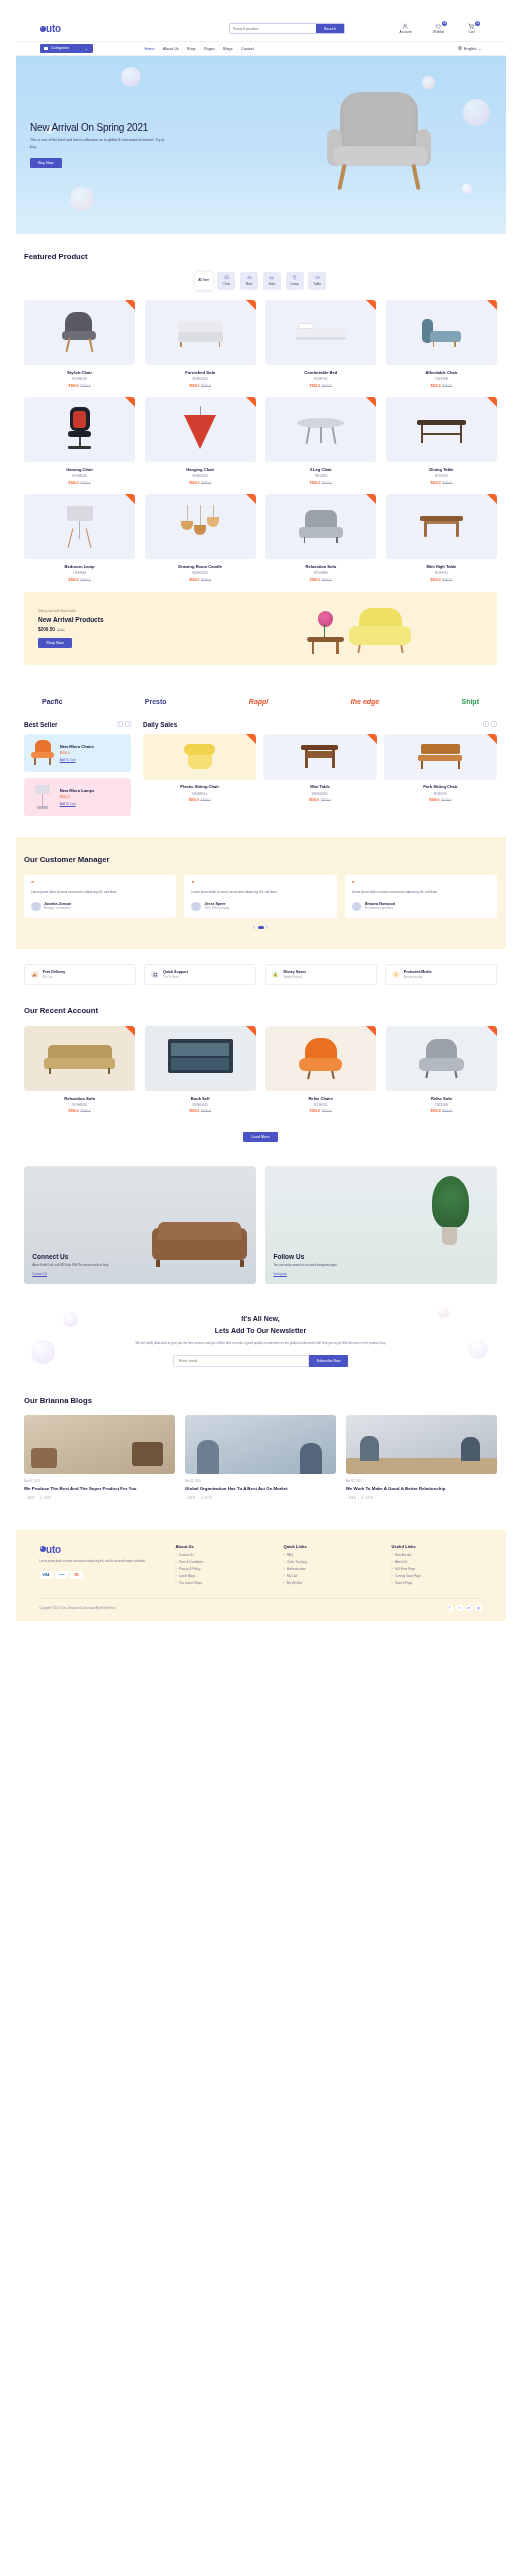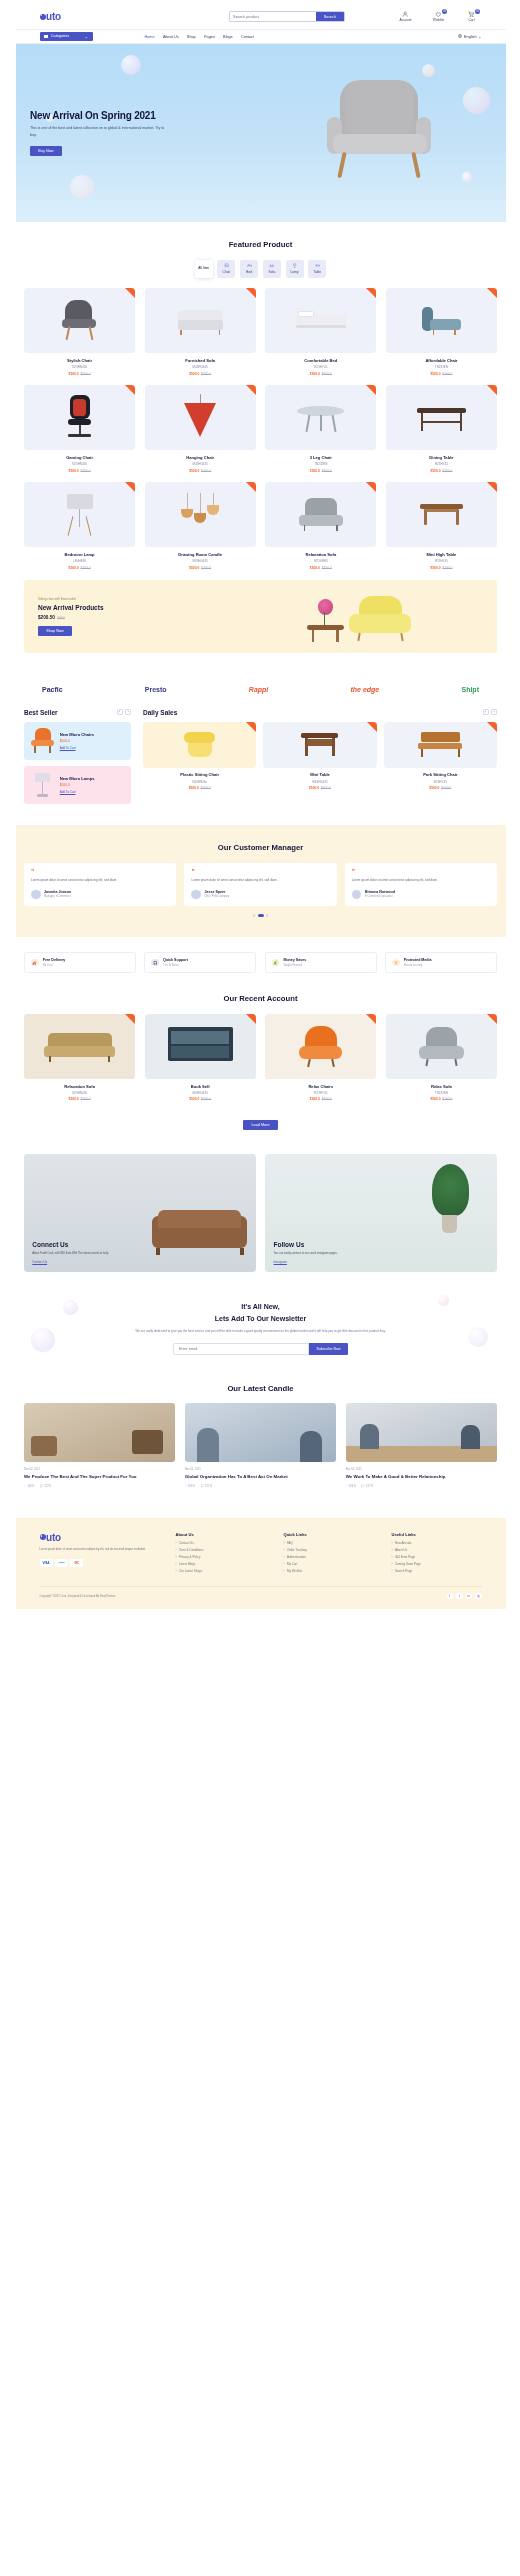--- a/index.html
+++ b/index.html
@@ -1,21 +1,21 @@
 <!DOCTYPE html>
 <html style="font-size:9.5px"><head>
 <meta charset="utf-8">
 <style>
   * { margin:0; padding:0; box-sizing:border-box; }
   body {
     width:521px; font-family:"Liberation Sans", sans-serif;
     background:#ffffff; color:#1b1b35; font-size:6px;
     -webkit-font-smoothing:antialiased;
   }
-  .wrap { width:490px; margin:4px auto; }
+  .wrap { width:490px; margin:16px auto; }
   .container { width:473px; margin:0 auto; }
 
   
   .topbar { height:26px; display:flex; align-items:center; border-bottom:0.6px solid #eceef6; padding:0 24px; }
   .logo { display:flex; align-items:center; font-size:10px; font-weight:700; color:#4a53c4; letter-spacing:-0.3px; width:118px;}
   .logo .dot { width:6px; height:6px; border-radius:50%; background:#4a53c4; margin-right:0.6px; position:relative; }
   .logo .dot:after{content:"";position:absolute;width:1.8px;height:1.8px;border-radius:50%;background:#fff;top:1.2px;left:1.2px;}
   .searchbox { display:flex; flex:0 0 auto; margin-left:71px; border:0.6px solid #c9cdf0; border-radius:1.2px; overflow:hidden; height:10.7px;}
   .searchbox input { border:0; outline:0; width:86px; padding:0 3.6px; font-size:3.8px; font-family:inherit; color:#5a5a77; }
   .searchbox button { border:0; background:#4a53c4; color:#fff; font-size:3.8px; padding:0 8.3px; cursor:pointer; font-family:inherit;}
@@ -37,40 +37,40 @@
   .navlinks a { color:#3a3a55; text-decoration:none; cursor:pointer; }
   .navlinks a.active { color:#4a53c4; }
   .lang { margin-left:auto; font-size:3.8px; color:#3a3a55; display:flex; align-items:center; gap:1.8px; cursor:pointer;}
 
   
   .hero { height:178px; background:linear-gradient(180deg,#b5dcf7 0%,#c3e2f8 55%,#dbeffb 100%);
           position:relative; overflow:hidden; }
   .bub { position:absolute; border-radius:50%; }
   .hero-inner { width:473px; margin:0 auto; display:flex; height:100%; align-items:center; position:relative; z-index:2;}
   .hero-left { width:237px; padding-left:6px; }
-  .hero-left h1 { font-size:10px; font-weight:700; color:#16163a; letter-spacing:-0.2px; }
+  .hero-left h1 { font-size:10px; font-weight:400; color:#16163a; letter-spacing:-0.2px; }
   .hero-left p { font-size:3.6px; color:#46466a; margin-top:4.7px; line-height:1.8; width:136px; }
   .btn-primary { display:inline-block; margin-top:8.3px; background:#4a53c4; color:#fff; font-size:3.8px;
                  padding:3px 8.3px; border-radius:1.2px; border:0; cursor:pointer; font-family:inherit;}
   .hero-right { flex:1; display:flex; justify-content:center; align-items:center; }
 
   
   .chair-art { position:relative; width:112px; height:107px; }
   .chair-art .back { position:absolute; left:16.6px; top:0; width:78px; height:64px; background:#b9b9bc;
                      border-radius:20px 20px 8.3px 8.3px; box-shadow:inset 0 -6px 8.3px rgba(0,0,0,.06);}
   .chair-art .seat { position:absolute; left:9.5px; top:54px; width:94px; height:20px; background:#cdcdd0; border-radius:8.3px;}
   .chair-art .armL { position:absolute; left:3.6px; top:37px; width:15.4px; height:37px; background:#c4c4c7; border-radius:8.3px;}
   .chair-art .armR { position:absolute; right:3.6px; top:37px; width:15.4px; height:37px; background:#c4c4c7; border-radius:8.3px;}
   .chair-art .legL { position:absolute; left:16.6px; top:72px; width:4.1px; height:26px; background:#b98a52;
                      transform:rotate(12deg); border-radius:1.8px;}
   .chair-art .legR { position:absolute; right:16.6px; top:72px; width:4.1px; height:26px; background:#b98a52;
                      transform:rotate(-12deg); border-radius:1.8px;}
 
   
-  .sec-title { text-align:center; font-size:7.7px; font-weight:700; color:#16163a; }
+  .sec-title { text-align:left; font-size:7.7px; font-weight:700; color:#16163a; }
   .sec { padding:18px 0; }
 
   
   .tabs { display:flex; justify-content:center; gap:4.7px; margin-top:10.7px; }
   .tab { width:18px; height:18px; background:#e8eaf8; border-radius:2.4px; display:flex; flex-direction:column;
          align-items:center; justify-content:center; font-size:3.3px; color:#4a4a6a; cursor:pointer; gap:1.2px; }
   .tab.active { background:#ffffff; box-shadow:0 0.6px 3.6px rgba(70,80,180,.18); color:#16163a; }
   .tab svg { display:block; }
 
   
@@ -809,21 +809,21 @@
       <p style="width:308px;margin:4.7px auto 0">We are really dedicated to give you the best service and you will be able to make a good quality environment on the global market and it will help you to get little discount in first product buy.</p>
       <div class="nform">
         <input placeholder="Enter email" style="">
         <button>Subscribe Now</button>
       </div>
     </div>
   </div>
 
   <div class="sec" style="padding-top:8.3px">
     <div class="container">
-      <div class="sec-title">Our Latest Candle</div>
+      <div class="sec-title">Our Brianna Blogs</div>
       <div class="blogs">
         <div>
           <div class="blog-img" style="background:linear-gradient(160deg,#d9cbb6,#b8a58b)">
             <div style="position:absolute;left:7px;bottom:6px;width:26px;height:20px;background:#8a6a4a;border-radius:3.6px"></div>
             <div style="position:absolute;right:12px;bottom:8.3px;width:31px;height:24px;background:#6e5539;border-radius:3.6px"></div>
           </div>
           <div class="bdate">Nov 02, 2021</div>
           <div class="btitle">We Produce The Best And The Super Product For You</div>
           <div class="bmeta">
             <span>♡ <span>156 K</span></span>

